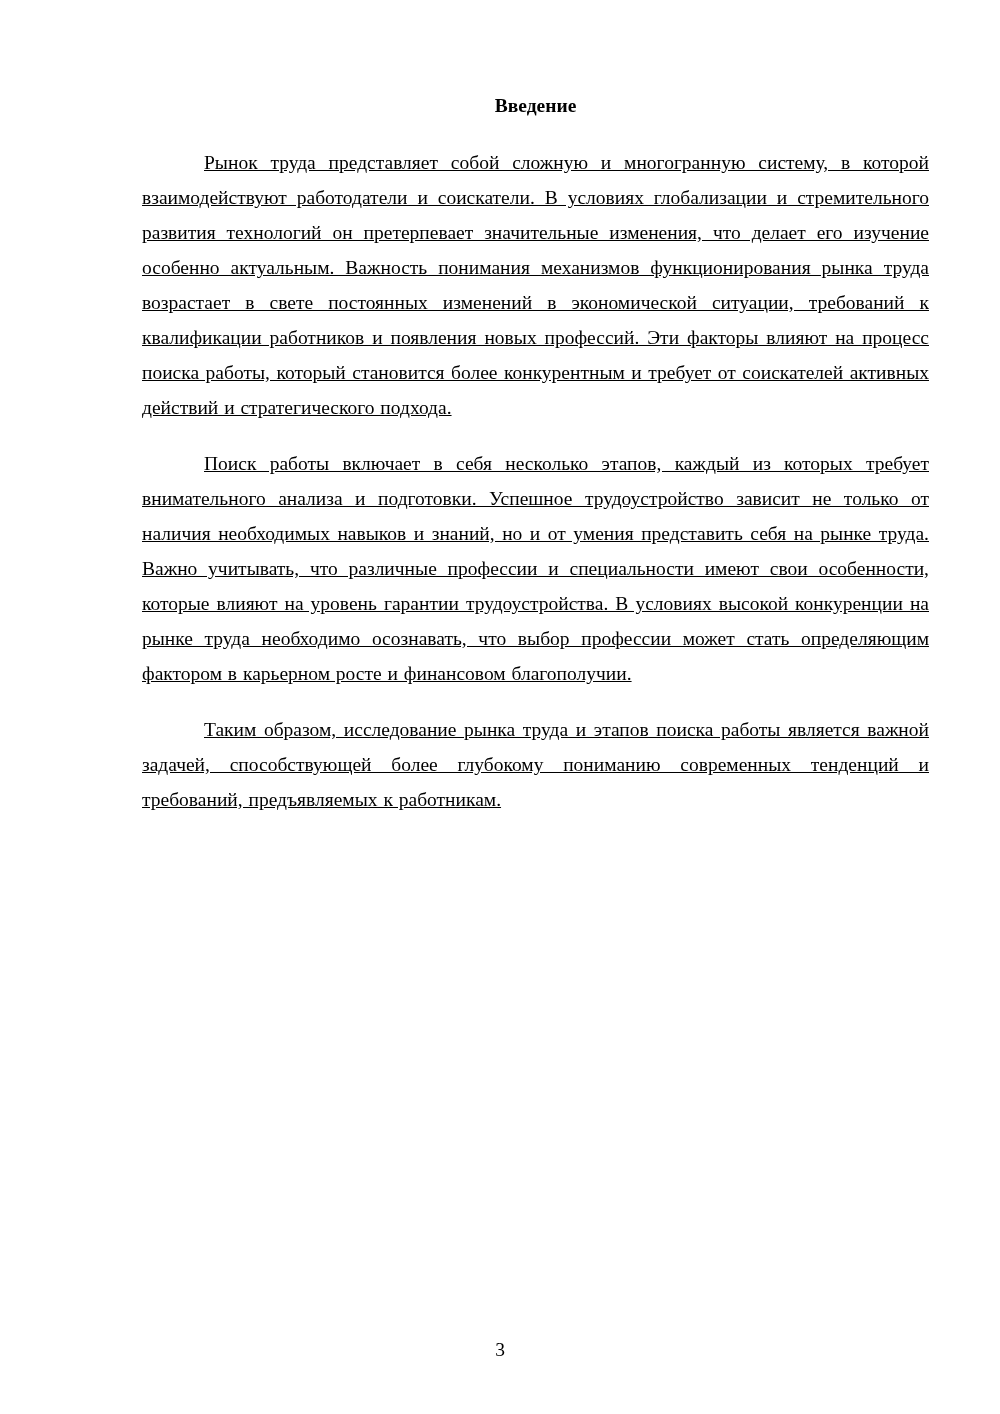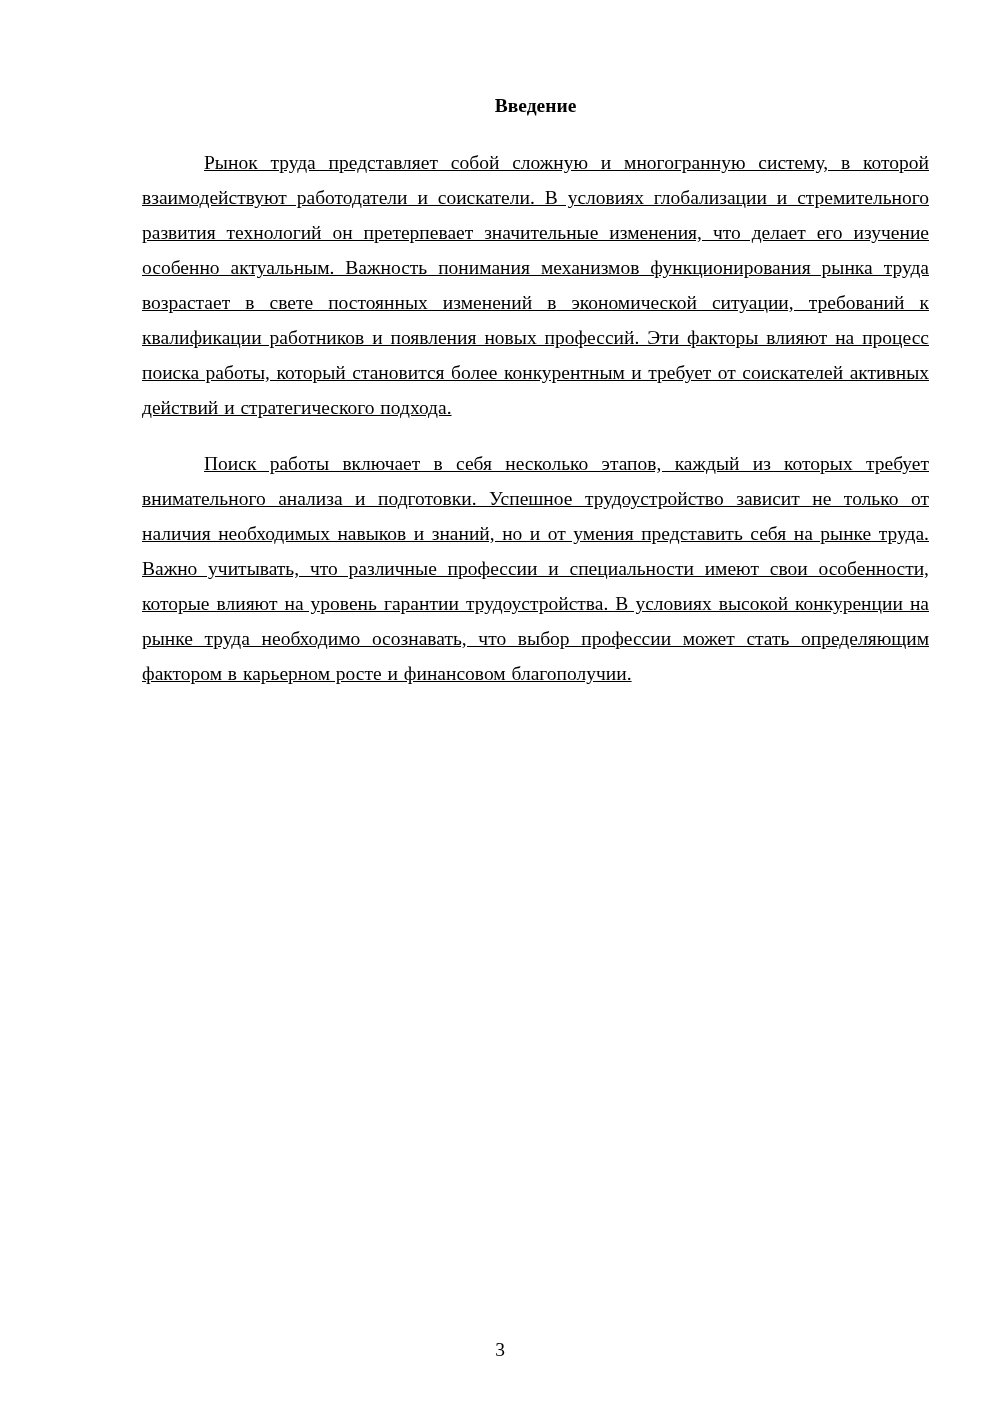--- a/index.html
+++ b/index.html
@@ -54,15 +54,16 @@
 </head>
 <body>
 
 <div class="page">
   <h1 class="doc-title">Введение</h1>
 
   <p class="doc-paragraph">Рынок труда представляет собой сложную и многогранную систему, в которой взаимодействуют работодатели и соискатели. В условиях глобализации и стремительного развития технологий он претерпевает значительные изменения, что делает его изучение особенно актуальным. Важность понимания механизмов функционирования рынка труда возрастает в свете постоянных изменений в экономической ситуации, требований к квалификации работников и появления новых профессий. Эти факторы влияют на процесс поиска работы, который становится более конкурентным и требует от соискателей активных действий и стратегического подхода.</p>
 
   <p class="doc-paragraph">Поиск работы включает в себя несколько этапов, каждый из которых требует внимательного анализа и подготовки. Успешное трудоустройство зависит не только от наличия необходимых навыков и знаний, но и от умения представить себя на рынке труда. Важно учитывать, что различные профессии и специальности имеют свои особенности, которые влияют на уровень гарантии трудоустройства. В условиях высокой конкуренции на рынке труда необходимо осознавать, что выбор профессии может стать определяющим фактором в карьерном росте и финансовом благополучии.</p>
 
+  <p class="doc-paragraph">Таким образом, исследование рынка труда и этапов поиска работы является важной задачей, способствующей более глубокому пониманию современных тенденций и требований, предъявляемых к работникам.</p>
 
   <div class="page-number">3</div>
 </div>
 
 </body></html>

